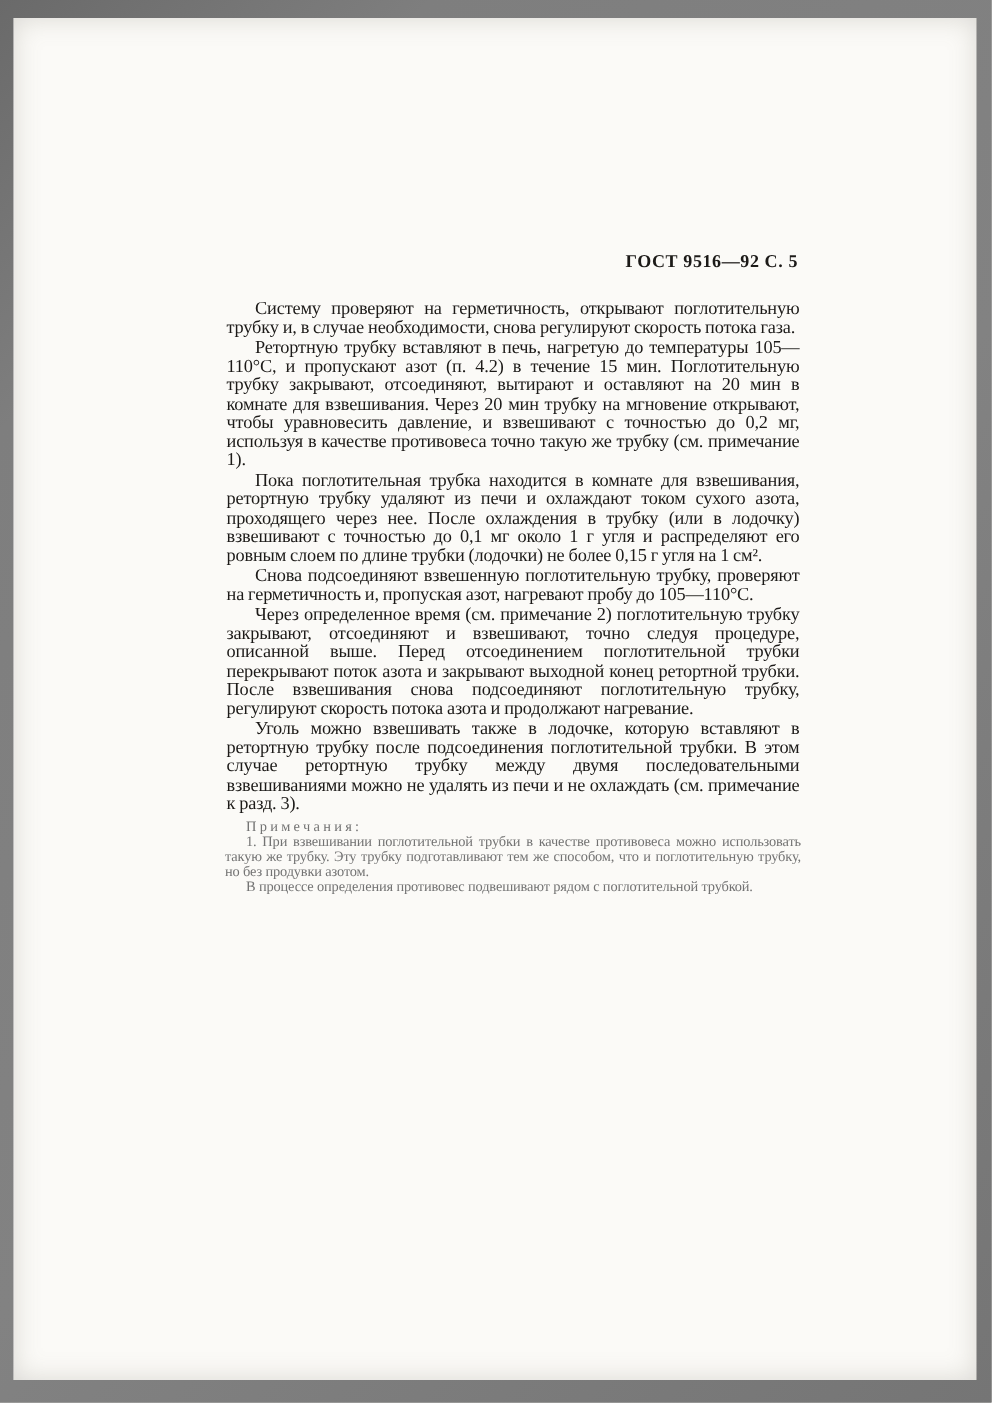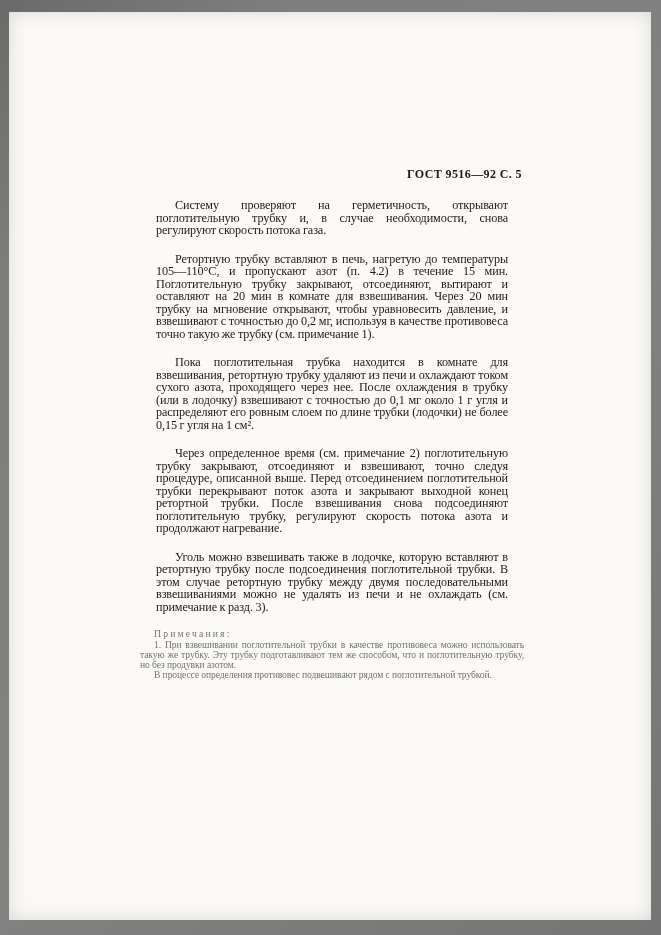--- a/index.html
+++ b/index.html
@@ -20,35 +20,35 @@
     position: absolute;
     left: 9px;
     top: 12px;
     right: 10px;
     bottom: 15px;
     background: #fbfaf7;
     box-shadow: inset 0 0 18px rgba(120,115,105,0.25);
   }
   .text-col {
     position: absolute;
-    left: 131px;
+    left: 141px;
     top: 155px;
     width: 384px;
     color: #1c1a18;
     font-family: Liberation Serif, serif;
   }
   .page-header {
     text-align: right;
     font-weight: bold;
     font-size: 12px;
     letter-spacing: 0.4px;
     margin: 0 2px 17px 0;
   }
   p.body {
-    margin: 16px;
+    margin: 1px;
     font-size: 12.2px;
     line-height: 12.5px;
     text-align: justify;
     text-indent: 19px;
     letter-spacing: -0.1px;
     word-spacing: -0.3px;
   }
   .notes {
     margin-top: 5px;
     color: #737373;
@@ -79,20 +79,21 @@
 
 <div class="scan-frame">
   <div class="page">
     <div class="text-col">
 
       <div class="page-header">ГОСТ 9516—92 С. 5</div>
 
       <p class="body">Систему проверяют на герметичность, открывают поглотительную трубку и, в случае необходимости, снова регулируют скорость потока газа.</p>
       <p class="body">Ретортную трубку вставляют в печь, нагретую до температуры 105—110°С, и пропускают азот (п. 4.2) в течение 15 мин. Поглотительную трубку закрывают, отсоединяют, вытирают и оставляют на 20 мин в комнате для взвешивания. Через 20 мин трубку на мгновение открывают, чтобы уравновесить давление, и взвешивают с точностью до 0,2 мг, используя в качестве противовеса точно такую же трубку (см. примечание 1).</p>
       <p class="body">Пока поглотительная трубка находится в комнате для взвешивания, ретортную трубку удаляют из печи и охлаждают током сухого азота, проходящего через нее. После охлаждения в трубку (или в лодочку) взвешивают с точностью до 0,1 мг около 1 г угля и распределяют его ровным слоем по длине трубки (лодочки) не более 0,15 г угля на 1 см².</p>
+      <p class="body">Снова подсоединяют взвешенную поглотительную трубку, проверяют на герметичность и, пропуская азот, нагревают пробу до 105—110°С.</p>
       <p class="body">Через определенное время (см. примечание 2) поглотительную трубку закрывают, отсоединяют и взвешивают, точно следуя процедуре, описанной выше. Перед отсоединением поглотительной трубки перекрывают поток азота и закрывают выходной конец ретортной трубки. После взвешивания снова подсоединяют поглотительную трубку, регулируют скорость потока азота и продолжают нагревание.</p>
       <p class="body">Уголь можно взвешивать также в лодочке, которую вставляют в ретортную трубку после подсоединения поглотительной трубки. В этом случае ретортную трубку между двумя последовательными взвешиваниями можно не удалять из печи и не охлаждать (см. примечание к разд. 3).</p>
 
       <div class="notes">
         <p class="notes-title">Примечания:</p>
         <p>1. При взвешивании поглотительной трубки в качестве противовеса можно использовать такую же трубку. Эту трубку подготавливают тем же способом, что и поглотительную трубку, но без продувки азотом.</p>
         <p>В процессе определения противовес подвешивают рядом с поглотительной трубкой.</p>
       </div>
 
 

